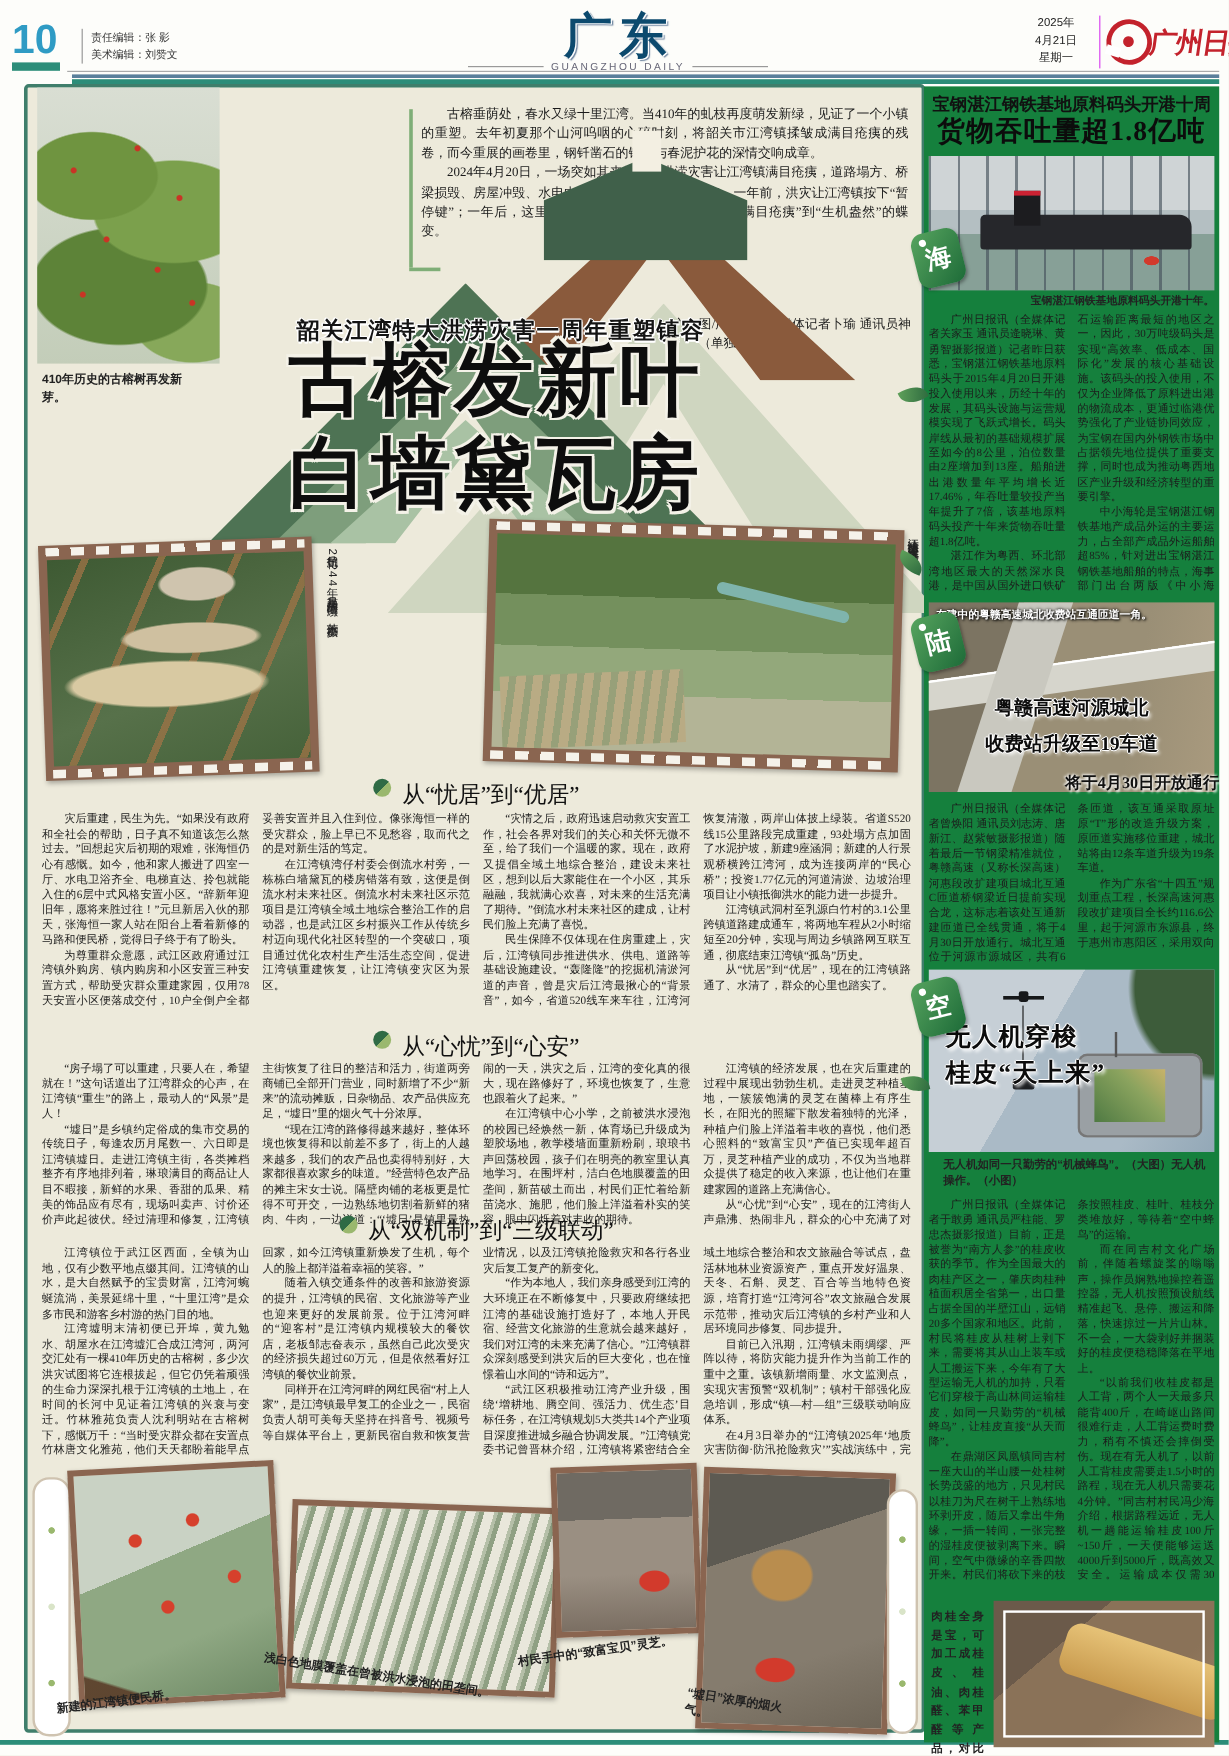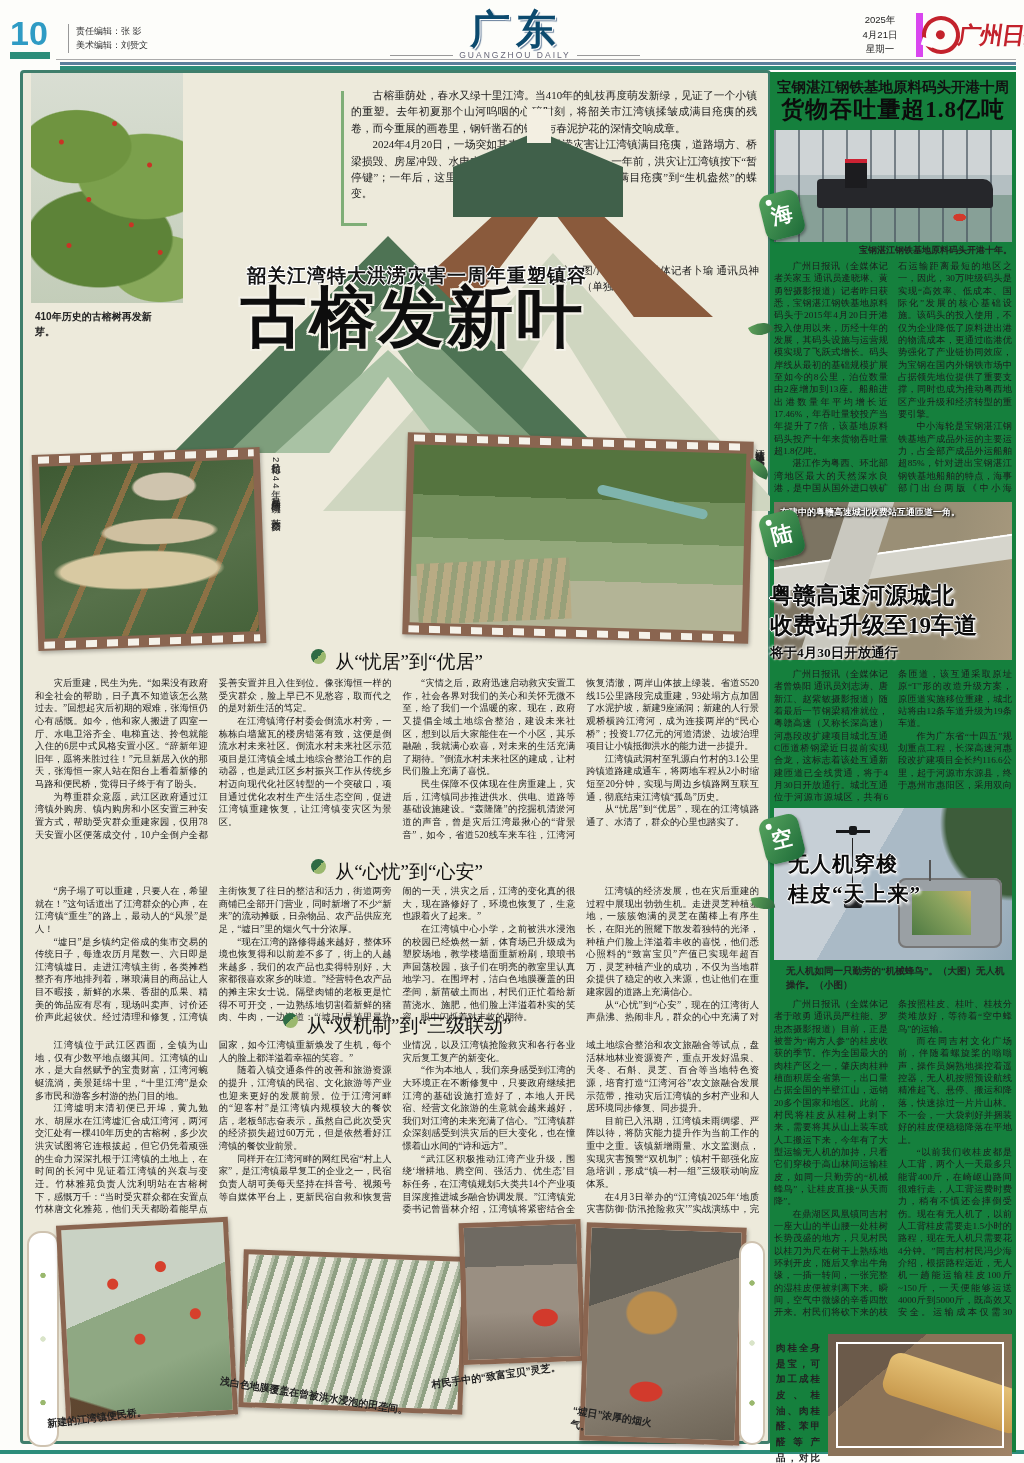--- a/index.html
+++ b/index.html
@@ -10,21 +10,21 @@
   .pagenum{left:10px;top:14px;font:bold 34px "Liberation Sans",sans-serif;color:#2f9bc4;}
   .pagenum-bar{left:10px;top:52px;width:40px;height:7px;background:#2c8d79;}
   .editors{left:68px;top:24px;font:9px "Liberation Sans",sans-serif;color:#333;line-height:1.6;
            border-left:1px solid #999;padding-left:7px;}
   .center-title{left:418px;top:2px;width:196px;text-align:center;font-weight:bold;font-size:40px;
                 color:#0c4a6e;letter-spacing:6px;text-shadow:1px 1px 0 #fff,2px 2px 1px #69809c;}
   .center-sub{left:390px;top:50px;width:250px;display:flex;align-items:center;gap:6px;
               font:8.5px "Liberation Sans",sans-serif;letter-spacing:2px;color:#667;}
   .center-sub::before,.center-sub::after{content:"";flex:1;border-top:1px solid #999;}
   .dateblock{left:852px;top:13px;width:56px;text-align:center;font:9.5px "Liberation Sans",sans-serif;
-             color:#222;line-height:1.55;border-right:7px solid #d946ef;padding-right:8px;}
+             color:#222;line-height:1.55;border-right:1px solid #d946ef;padding-right:8px;}
   .logo{left:922px;top:12px;width:98px;height:46px;}
   .logo-ring{position:absolute;left:0;top:4px;width:30px;height:30px;border:4px solid #c3222c;border-radius:50%;transform:rotate(-18deg);}
   .logo-ring::before{content:"";position:absolute;left:10px;top:10px;width:9px;height:9px;background:#c3222c;border-radius:50%;}
   .logo-ring::after{content:"";position:absolute;left:-6px;top:14px;width:12px;height:8px;background:#fff;transform:rotate(35deg);}
   .logo-text{position:absolute;left:36px;top:8px;font-size:23px;font-weight:bold;color:#c3222c;
              transform:skewX(-8deg);letter-spacing:-1px;white-space:nowrap;}
   .mast-rule{left:56px;top:59px;width:960px;border-top:1px solid #aaa;height:0;}
   .bar-blue{left:60px;top:62px;width:956px;height:3px;background:#5a7f9b;z-index:0;}
   .bar-teal{left:60px;top:66px;width:956px;height:4px;background:#2c8d79;z-index:0;}
   .bottom-teal{left:0;top:1450px;width:1024px;height:4px;background:#2c8d79;}
@@ -163,23 +163,23 @@
        linear-gradient(#cfd4d6 0 40%,#b4bfc2 40% 58%,#87a097 58% 100%);}
   .ph-sea .ship{position:absolute;left:18%;top:44%;width:74%;height:26%;background:#26272b;border-radius:4px 10px 3px 3px;}
   .ph-sea .funnel{position:absolute;left:30%;top:26%;width:9%;height:22%;background:#1c1c1f;border-top:4px solid #c23;}
   .ph-land{left:4px;top:430px;width:238px;height:158px;
      background:linear-gradient(100deg,#7c7462 0 30%,#9a8f76 30% 70%,#a99a7e);}
   .ph-land .roadA{position:absolute;left:-10%;top:30%;width:130%;height:16%;background:#d6d5cc;transform:rotate(-8deg);
      box-shadow:0 2px 0 #fff inset;}
   .ph-land .roadB{position:absolute;left:20%;top:-10%;width:18%;height:130%;background:#c9c8bf;transform:rotate(18deg);}
   .land-topcap{left:10px;width:228px;color:#fff;font:bold 9px "Liberation Sans",sans-serif;
      text-shadow:0 0 3px #000,1px 1px 2px #000;z-index:4;}
-  .land-h{left:0;width:246px;font-weight:900;font-size:23px;color:#0c0c0c;z-index:4;
+  .land-h{left:0;width:246px;text-align:center;font-weight:900;font-size:16px;color:#0c0c0c;z-index:4;
      text-shadow:1px 0 #fff,-1px 0 #fff,0 1px #fff,0 -1px #fff,2px 2px 3px #fff;}
-  .land-sub{left:0;width:246px;text-align:left;font-weight:bold;font-size:13.5px;color:#111;z-index:4;
+  .land-sub{left:0;width:246px;text-align:right;font-weight:bold;font-size:13.5px;color:#111;z-index:4;
      text-shadow:1px 1px 2px #fff,-1px -1px 2px #fff;}
   .ph-air{left:4px;top:736px;width:238px;height:152px;
      background:
       radial-gradient(120px 130px at 100% 10%,#3d5c3a 0 55%,rgba(0,0,0,0) 60%),
       linear-gradient(120deg,#c6cfd6 0 40%,#aabac6 40% 75%,#93a8b7);}
   .ph-air .drone{position:absolute;left:26%;top:12%;width:34px;height:10px;}
   .ph-air .drone i{position:absolute;top:4px;width:34px;height:3px;background:#16181a;display:block;}
   .ph-air .drone b{position:absolute;left:13px;top:0;width:8px;height:9px;background:#16181a;border-radius:2px;}
   .ph-air .wire{position:absolute;left:calc(26% + 16px);top:20%;width:1px;height:42%;background:#222;}
   .ph-air .pack{position:absolute;left:calc(26% + 8px);top:60%;width:18px;height:9px;background:#1d1f22;border-radius:2px;}
@@ -240,20 +240,21 @@
   <div class="abs lbrack-v"></div>
   <div class="abs lbrack-h"></div>
   <div class="abs intro">
     <p>古榕垂荫处，春水又绿十里江湾。当410年的虬枝再度萌发新绿，见证了一个小镇的重塑。去年初夏那个山河呜咽的心碎时刻，将韶关市江湾镇揉皱成满目疮痍的残卷，而今重展的画卷里，钢钎凿石的铿锵与春泥护花的深情交响成章。</p>
     <p>2024年4月20日，一场突如其来的特大洪涝灾害让江湾镇满目疮痍，道路塌方、桥梁损毁、房屋冲毁、水电中断，成为全省关注的焦点。一年前，洪灾让江湾镇按下“暂停键”；一年后，这里以“加速度”奔向新生，完成了从“满目疮痍”到“生机盎然”的蝶变。</p>
   </div>
   <div class="abs byline">文、图/广州日报全媒体记者卜瑜 通讯员神子良（单独署名除外）</div>
 
   <div class="abs kicker">韶关江湾特大洪涝灾害一周年重塑镇容</div>
   <div class="abs headline">古榕发新叶</div>
+  <div class="abs headline headline2">白墙黛瓦房</div>
 
   <div class="abs ph film filmL">
     <div class="inner aerL"></div>
   </div>
   <div class="abs vcap vcapL">航拍2024年4月暴雨后的江湾镇。 苏韵杰摄</div>
   <div class="abs ph film filmR">
     <div class="inner aerR">
       <div class="village"></div>
       <div class="river"></div>
       <div class="fields"></div>

